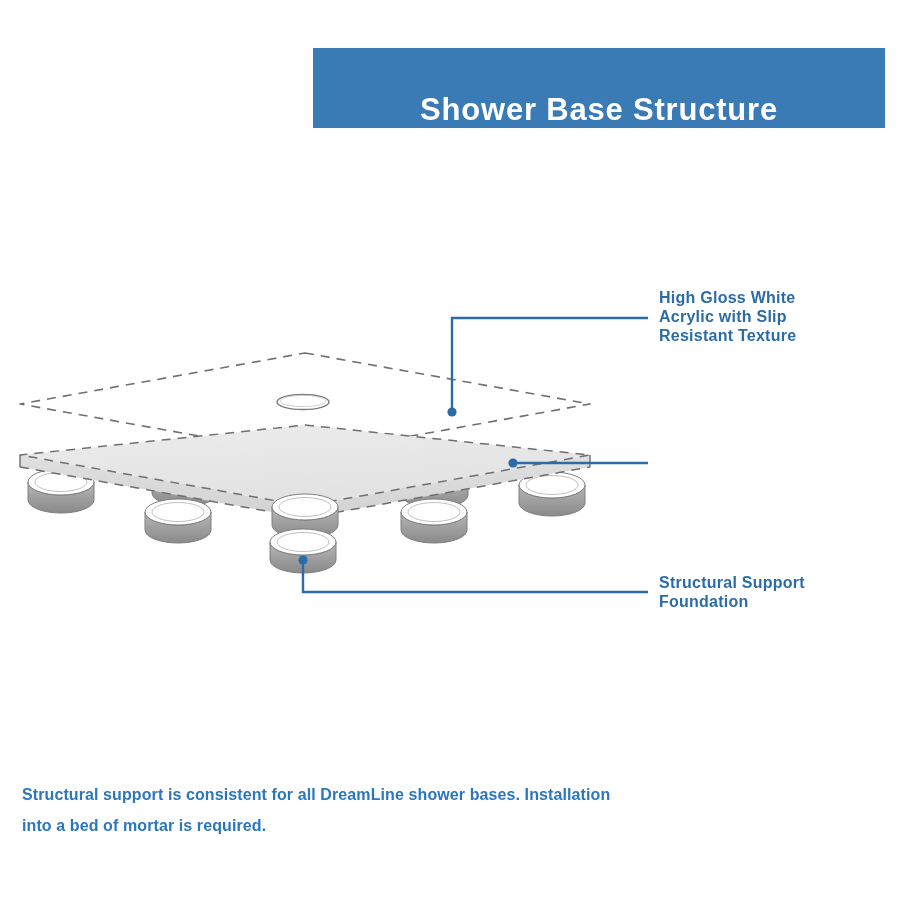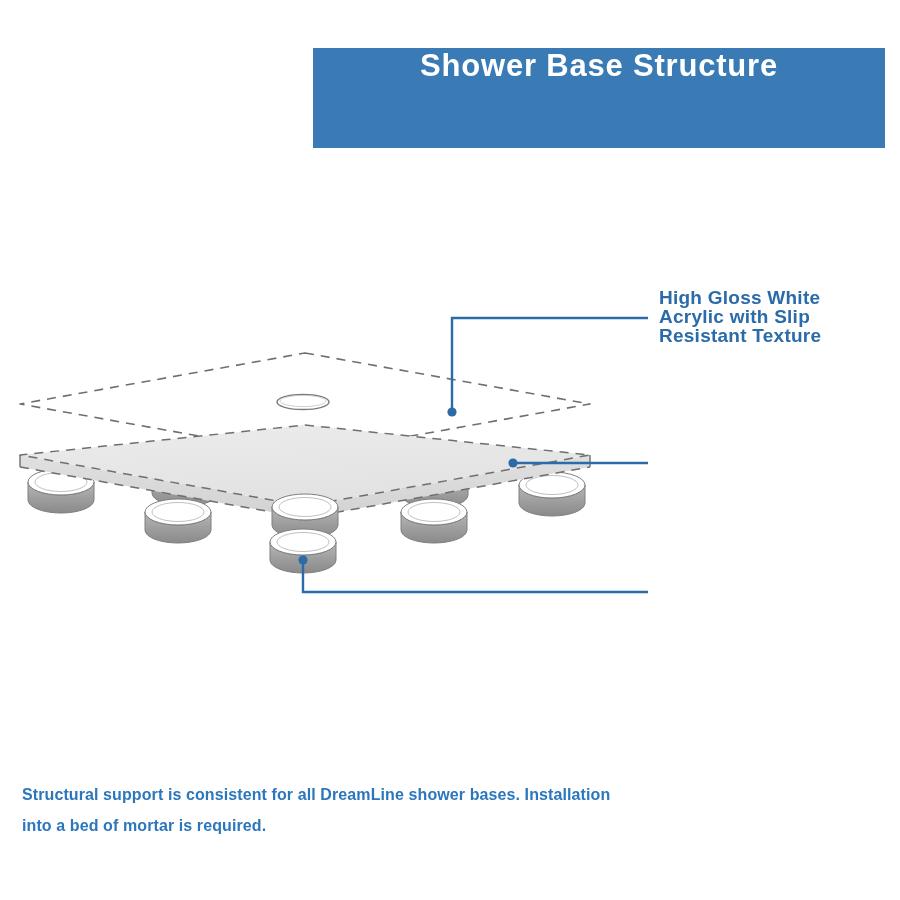--- a/index.html
+++ b/index.html
@@ -21,24 +21,24 @@
     inset: 0;
     background: #ffffff;
   }
 
   
   .header-banner {
     position: absolute;
     left: 313px;
     top: 48px;
     width: 572px;
-    height: 100px;
+    height: 80px;
     background: #3a7ab5;
     display: flex;
-    align-items: flex-start;
+    align-items: flex-end;
     justify-content: center;
     box-sizing: border-box;
   }
   .header-title {
     color: #ffffff;
     font-size: 31px;
     font-weight: bold;
     letter-spacing: 0.8px;
     font-family: "Liberation Sans", sans-serif;
     white-space: nowrap;
@@ -56,21 +56,21 @@
     display: block;
     width: 900px;
     height: 400px;
     overflow: visible;
   }
 
   
   .callout {
     position: absolute;
     color: #2b6ca8;
-    font-size: 19px;
+    font-size: 16px;
     font-weight: bold;
     line-height: 19px;
     letter-spacing: 0.25px;
     font-family: "Liberation Sans", sans-serif;
     white-space: pre-line;
   }
   .callout-acrylic   { left: 659px; top: 288px; width: 225px; }
   .callout-fiberglass{ left: 659px; top: 446px; width: 225px; }
   .callout-support   { left: 659px; top: 573px; width: 225px; }
 
@@ -211,16 +211,18 @@
         </g>
       </g>
     </svg>
   </div>
 
   <div class="callout callout-acrylic">High Gloss White
 Acrylic with Slip
 Resistant Texture</div>
 
 
+  <div class="callout callout-support">Structural Support
+Foundation</div>
 
   <div class="footer-note">Structural support is consistent for all DreamLine shower bases. Installation into a bed of mortar is required.</div>
 
 </div>
 
 </body></html>

